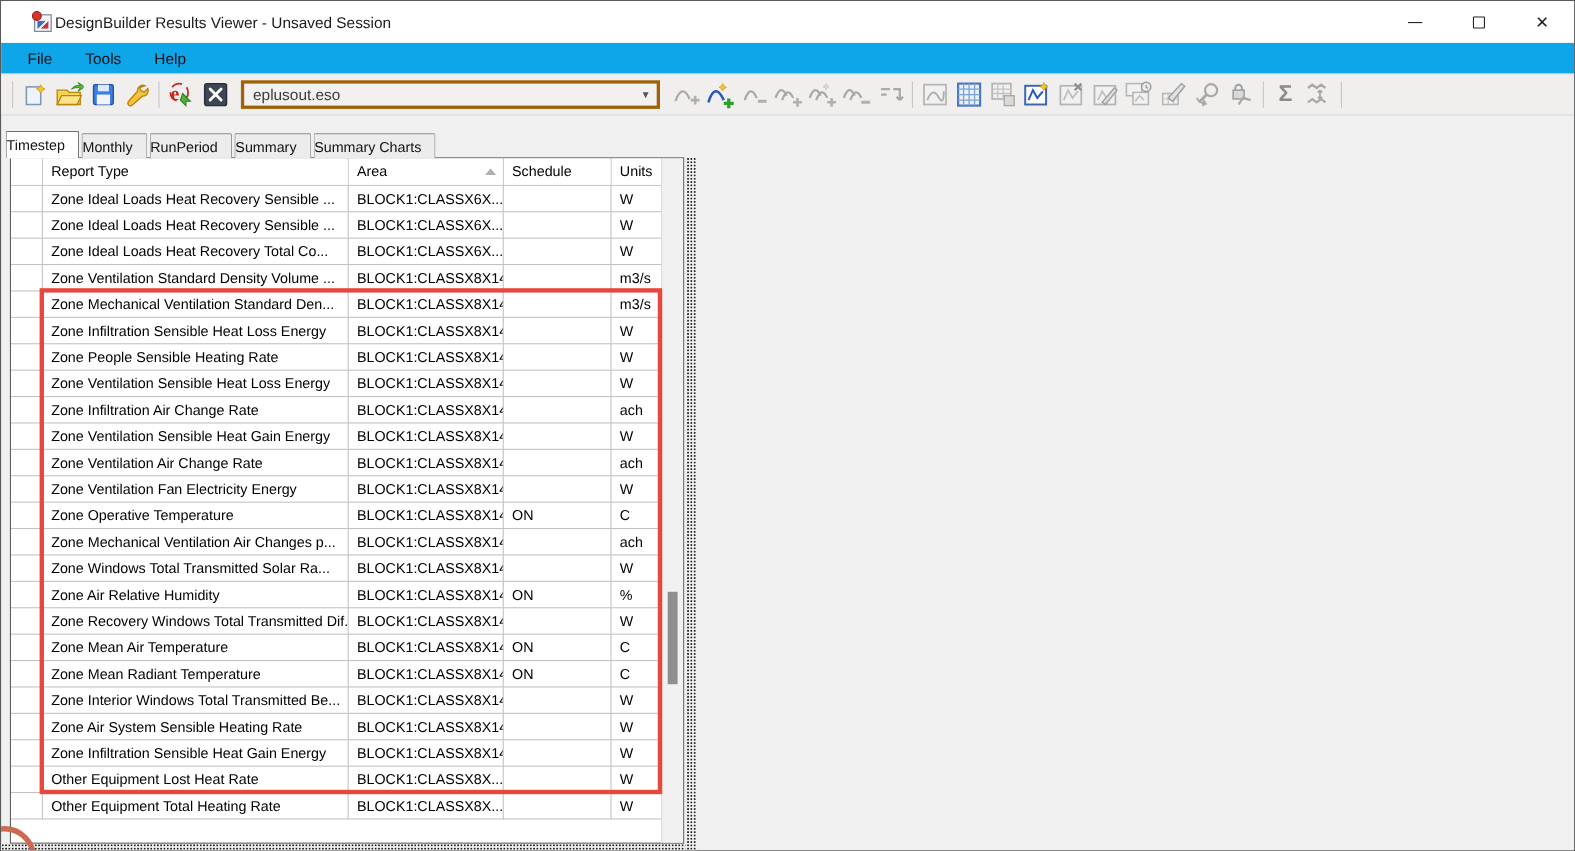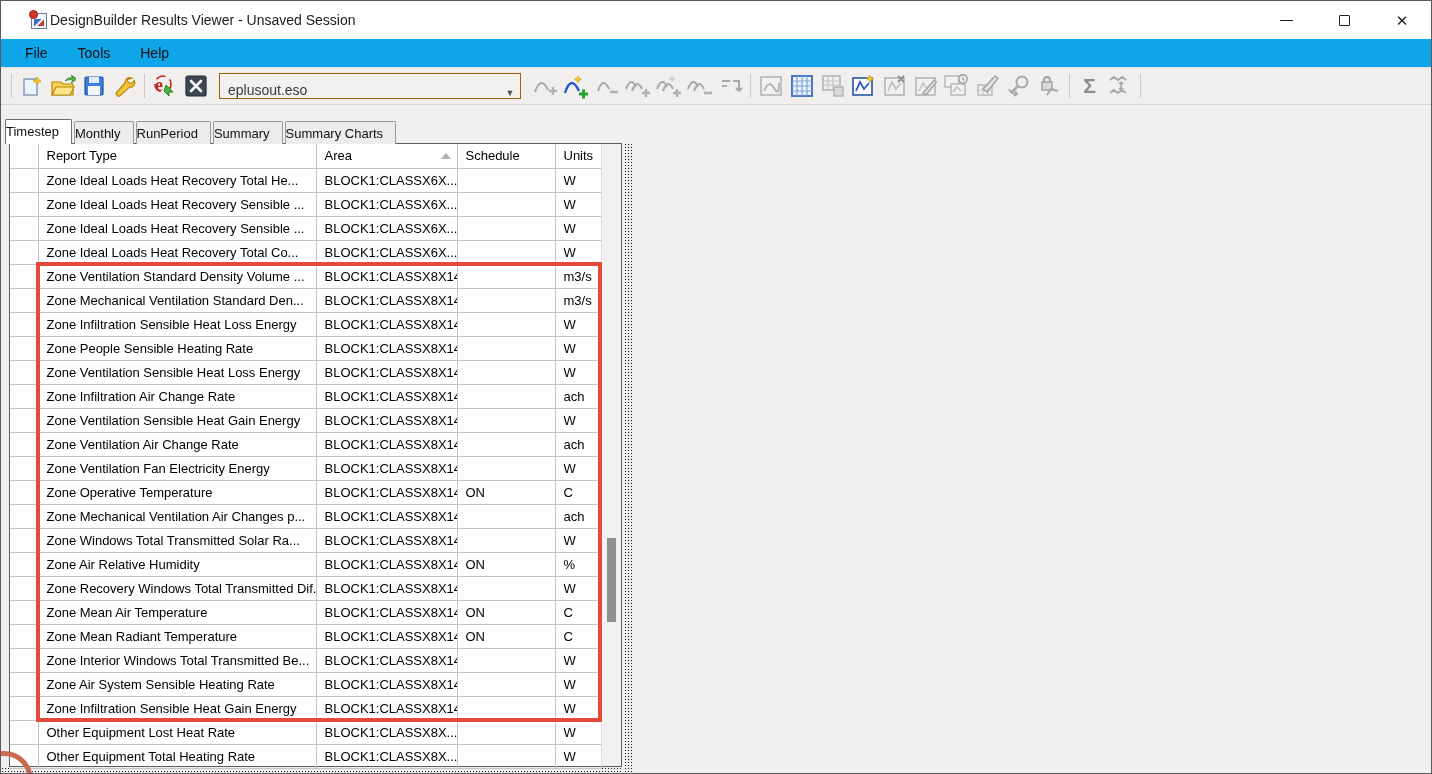--- a/index.html
+++ b/index.html
@@ -31,22 +31,22 @@
   .menu-item { padding:3px 12px; margin-left:6px; }
   .menu-item:first-child { margin-left:12px; }
 
   
   .toolbar { position:absolute; left:0; top:66px; width:100%; height:38px; background:#f0efee;
              border-top:1px solid #e3e3e3; border-bottom:1px solid #d8d8d8;
              display:flex; align-items:center; }
   .tsep { width:1px; height:24px; background:#c6c6c6; margin:0 4px; flex:0 0 auto; }
   .tbtn { width:31px; height:30px; display:flex; align-items:center; justify-content:center; flex:0 0 auto; }
   .tbtn svg { display:block; }
-  .combo { width:302px; height:26px; background:#f2f1f0; border:1px solid #a16207; margin:0 8px;
-           display:flex; align-items:flex-end; font-size:14px; color:#3a3a3a; flex:0 0 auto; }
+  .combo { width:381px; height:26px; background:#f2f1f0; border:3px solid #a16207; margin:0 8px;
+           display:flex; align-items:center; font-size:14px; color:#3a3a3a; flex:0 0 auto; }
   .combo .val { padding-left:8px; flex:1 1 auto; }
   .combo .arrow { width:20px; text-align:center; color:#555; font-size:9px; }
   .sigma { font-size:21px; color:#8b8b8b; font-weight:bold; }
 
   
   .tabstrip { position:absolute; left:4px; top:118px; height:25px; display:flex; align-items:flex-end;
               font-size:13px; color:#111; z-index:3; }
   .tab { padding:4px 12px 5px 0; border:1px solid #9a9a9a; border-bottom:none; background:#ececec;
          margin-right:2px; border-radius:2px 2px 0 0; height:23px; }
   .tab.active { background:#ffffff; height:25px; border-color:#6e6e6e; position:relative; }
@@ -325,27 +325,20 @@
         <tr>
           <th></th>
           <th>Report Type</th>
           <th><span>Area</span><span class="sort-arrow"></span></th>
           <th>Schedule</th>
           <th>Units</th>
         </tr>
       </thead>
       <tbody>
 
-          <tr>
-            <td></td>
-            <td>Zone Ideal Loads Heat Recovery Total He...</td>
-            <td>BLOCK1:CLASSX6X...</td>
-            <td></td>
-            <td>W</td>
-          </tr>
 
           <tr>
             <td></td>
             <td>Zone Ideal Loads Heat Recovery Sensible ...</td>
             <td>BLOCK1:CLASSX6X...</td>
             <td></td>
             <td>W</td>
           </tr>
 
           <tr>

